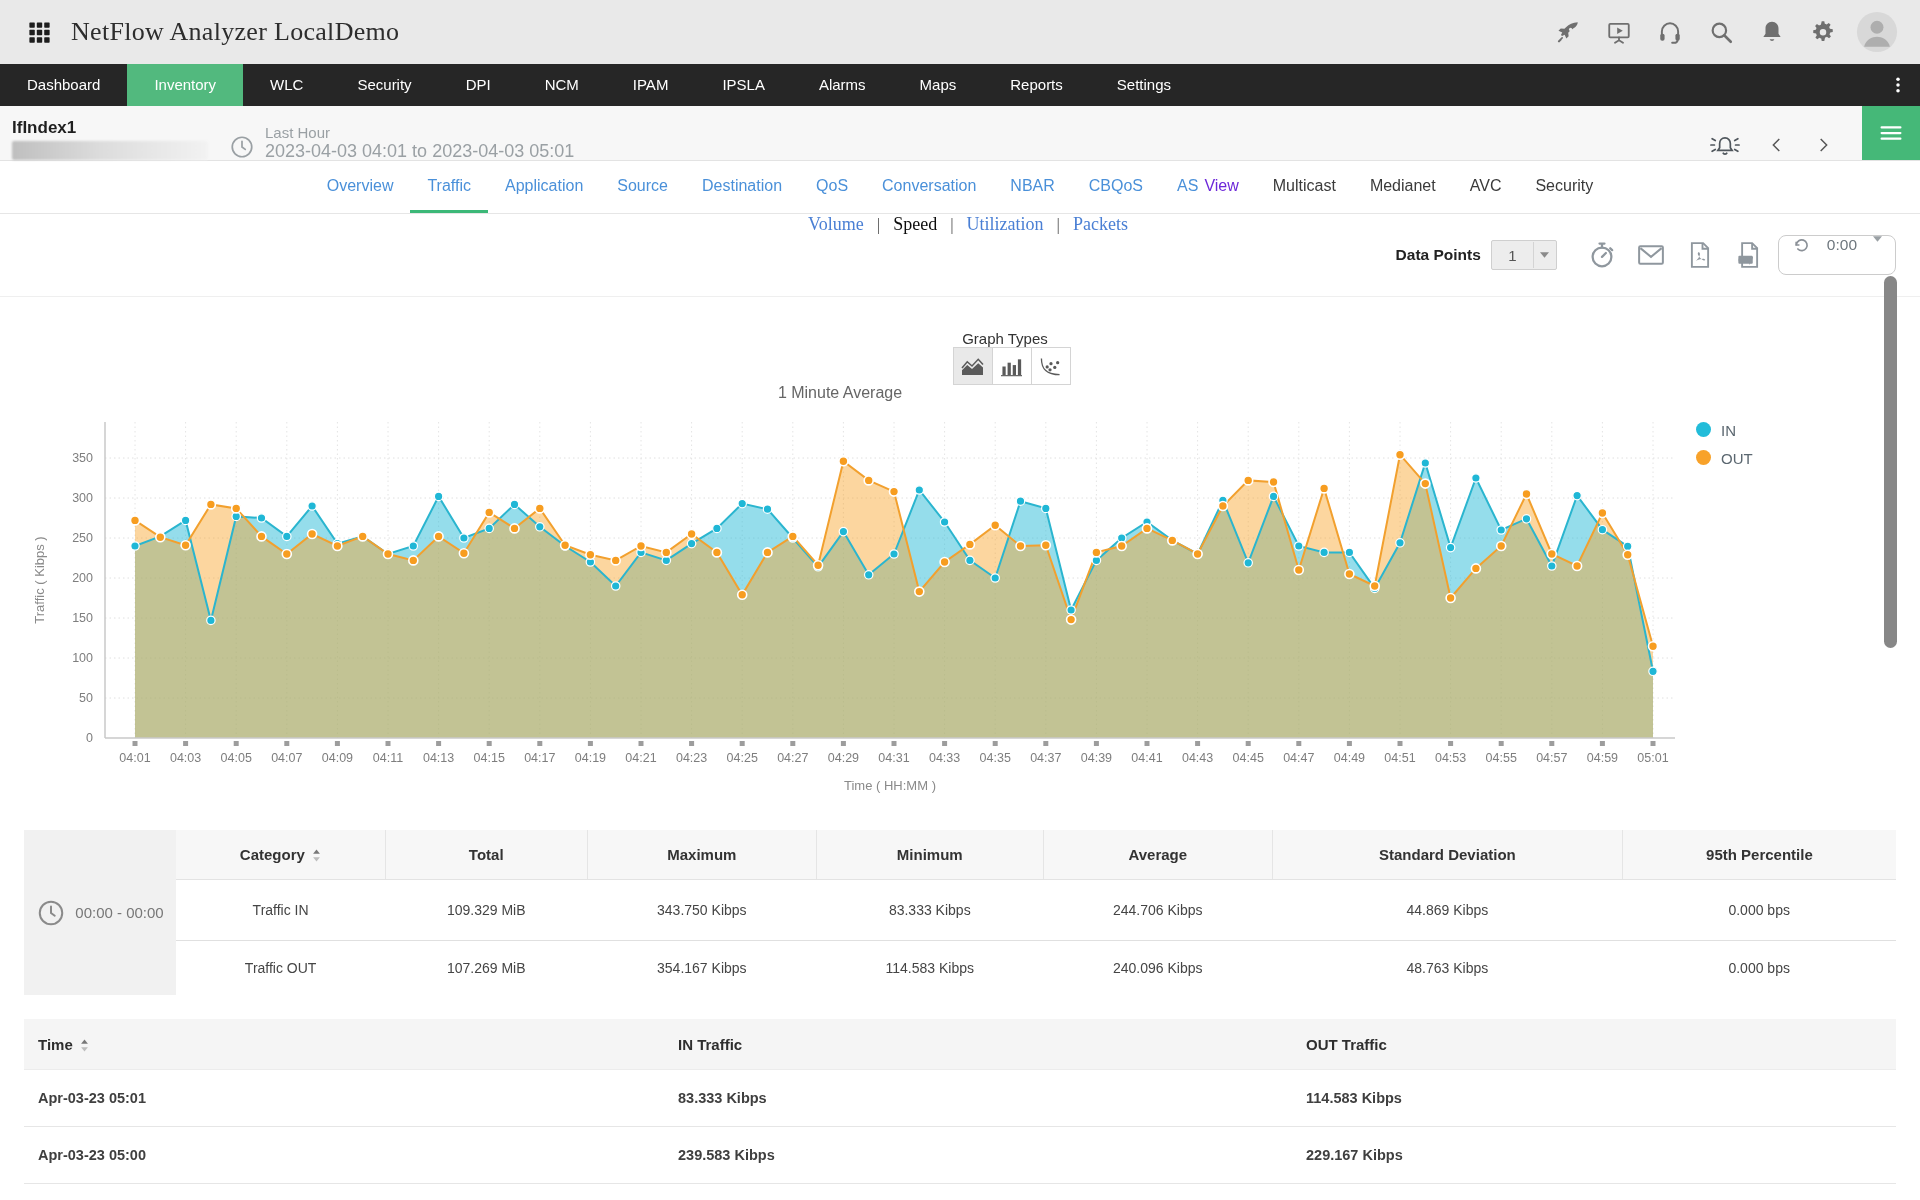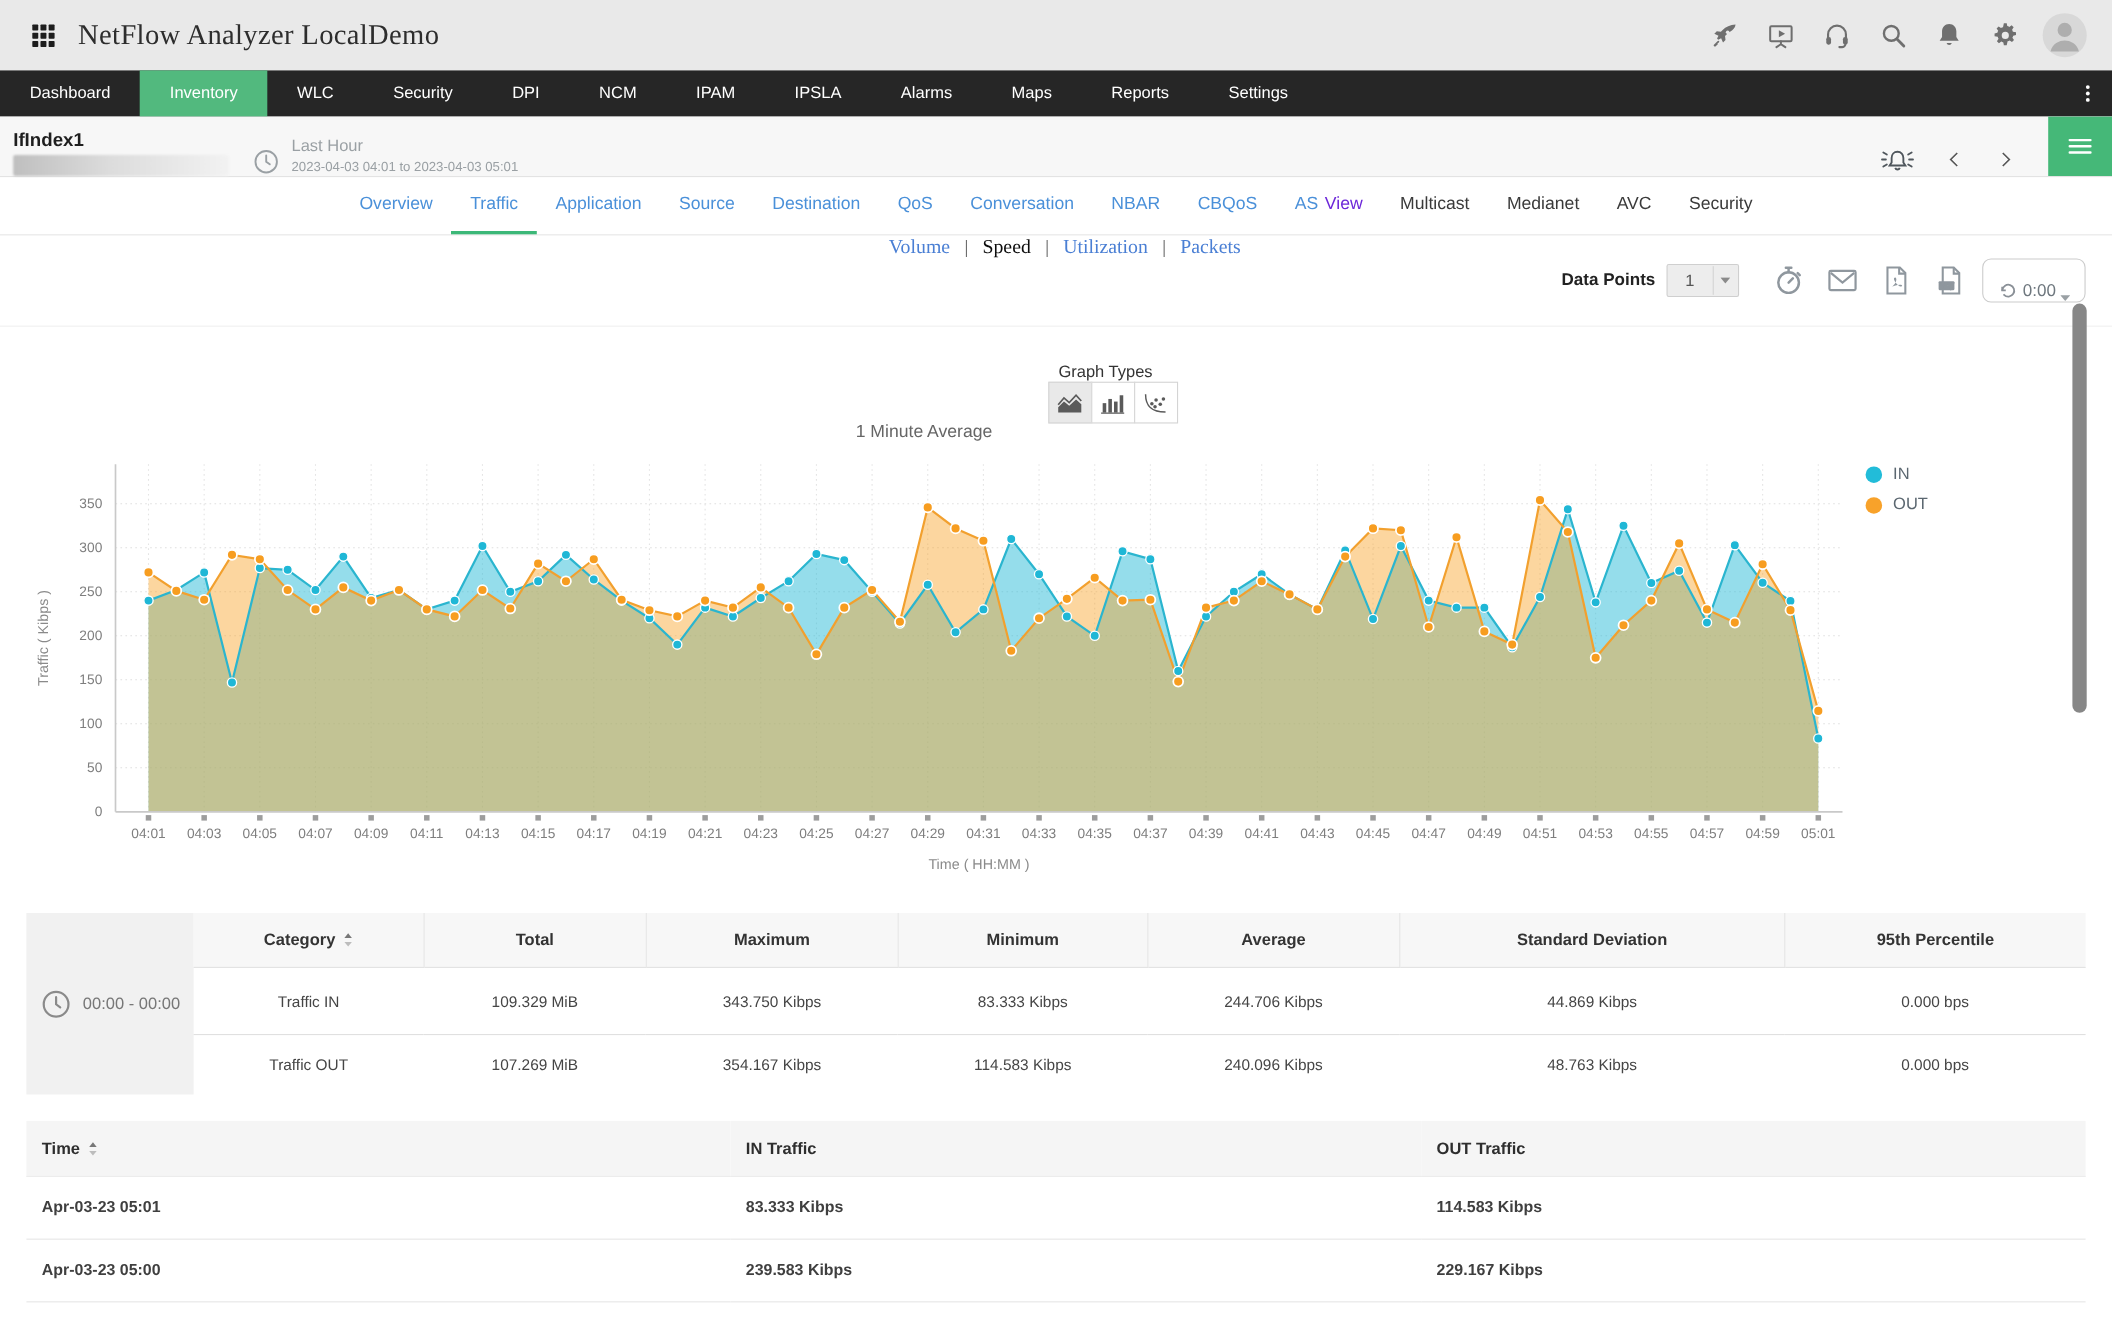--- a/index.html
+++ b/index.html
@@ -27,21 +27,21 @@
   
   .subheader{height:54px;background:#f7f7f7;border-bottom:1px solid #e3e3e3;display:flex;
              align-items:flex-end;position:relative;}
   .entity-block{margin-left:12px;width:205px;}
   .entity{font-size:17px;font-weight:bold;color:#1f1f1f;line-height:20px;}
   .redacted{height:19px;width:196px;margin-top:3px;border-radius:2px;filter:blur(1.2px);
             background:linear-gradient(90deg,#bfbfbf,#dcdcdc 45%,#f2f2f2);}
   .i-clock{width:26px;height:26px;color:#9aa0a4;margin-left:12px;}
   .period{margin-left:10px;color:#9aa0a4;}
   .p1{font-size:15px;line-height:18px;}
-  .p2{font-size:12px;line-height:18px;}
+  .p2{font-size:18px;line-height:18px;}
   .sub-right{margin-left:auto;display:flex;align-items:center;gap:24px;color:#4f565c;margin-right:86px;}
   .i-alarm{width:34px;height:30px;cursor:pointer;}
   .i-chev{width:22px;height:22px;cursor:pointer;color:#555;}
   .green-menu{position:absolute;right:0;top:0;bottom:0;width:58px;background:var(--menu-button,#45b878);
               display:flex;align-items:center;justify-content:center;cursor:pointer;}
   .i-burger{width:30px;height:30px;}
 
   
   .tabrow{height:52px;background:#fff;border-bottom:1px solid #e6e6e6;display:flex;justify-content:center;}
   .tab{padding:0 17px;line-height:49px;font-size:16px;white-space:nowrap;cursor:pointer;}
@@ -62,40 +62,40 @@
   .dp-label{font-size:15.5px;font-weight:bold;color:#222;margin-right:10px;}
   .dp-select{width:64px;height:28px;background:#ededed;border:1px solid #cfcfcf;border-radius:2px;
              display:flex;align-items:center;font-size:15px;color:#555;cursor:pointer;}
   .dp-value{flex:1;text-align:center;}
   .dp-caret{width:22px;height:26px;border-left:1px solid #d4d4d4;color:#8a8a8a;display:flex;
             align-items:center;justify-content:center;}
   .i-caret{width:9px;height:6px;}
   #tb-icons{display:flex;align-items:center;gap:19px;margin:0 14px 0 30px;color:#8f979e;}
   .i30{width:30px;height:30px;cursor:pointer;}
   .refresh-btn{border:1px solid #ccc;border-radius:8px;height:38px;padding:0 13px;display:flex;
-               align-items:flex-end;gap:4px;color:#6e777e;font-size:15.5px;cursor:pointer;background:#fff;}
+               align-items:flex-start;gap:16px;color:#6e777e;font-size:15.5px;cursor:pointer;background:#fff;}
   .i-refresh{width:19px;height:19px;color:#8a9097;}
   .sm-caret{width:9px;height:6px;color:#9aa0a4;}
 
   
   .graphtypes{margin:33px 0 0 104px;display:flex;align-items:center;height:36px;flex-direction:column;}
   .gt-label{font-size:15px;color:#333;margin-right:14px;}
   #gt-buttons{display:flex;}
   .gt-btn{width:38px;height:36px;border:1px solid #d4d4d4;background:#fff;display:flex;align-items:center;
           justify-content:center;color:#5a5a5a;cursor:pointer;margin-left:-1px;}
   .gt-btn.selected{background:#e9e9e9;}
   .i-gt{width:25px;height:21px;}
 
   
   .chart-wrap{margin-top:16px;}
   .chart-title{width:1680px;text-align:center;color:#666;font-size:16px;line-height:22px;}
   .chart-flex{display:flex;margin-left:20px;margin-top:4px;}
   #chart svg{display:block;}
   #legend{margin-left:16px;margin-top:14px;}
-  .lg-row{display:flex;align-items:flex-end;gap:10px;margin-bottom:11px;cursor:pointer;}
+  .lg-row{display:flex;align-items:flex-start;gap:10px;margin-bottom:11px;cursor:pointer;}
   .lg-dot{width:15px;height:15px;border-radius:50%;}
   .lg-label{font-size:15px;color:#5b6770;}
 
   
   .summary{margin:22px 24px 0 24px;display:flex;}
   .sum-left{width:152px;background:#f1f1f1;display:flex;flex-direction:row;align-items:center;
             justify-content:center;gap:9px;}
   .i-clock2{width:30px;height:30px;color:#8a8a8a;}
   .sum-time{font-size:15px;color:#777;}
   table{border-collapse:collapse;table-layout:fixed;}

